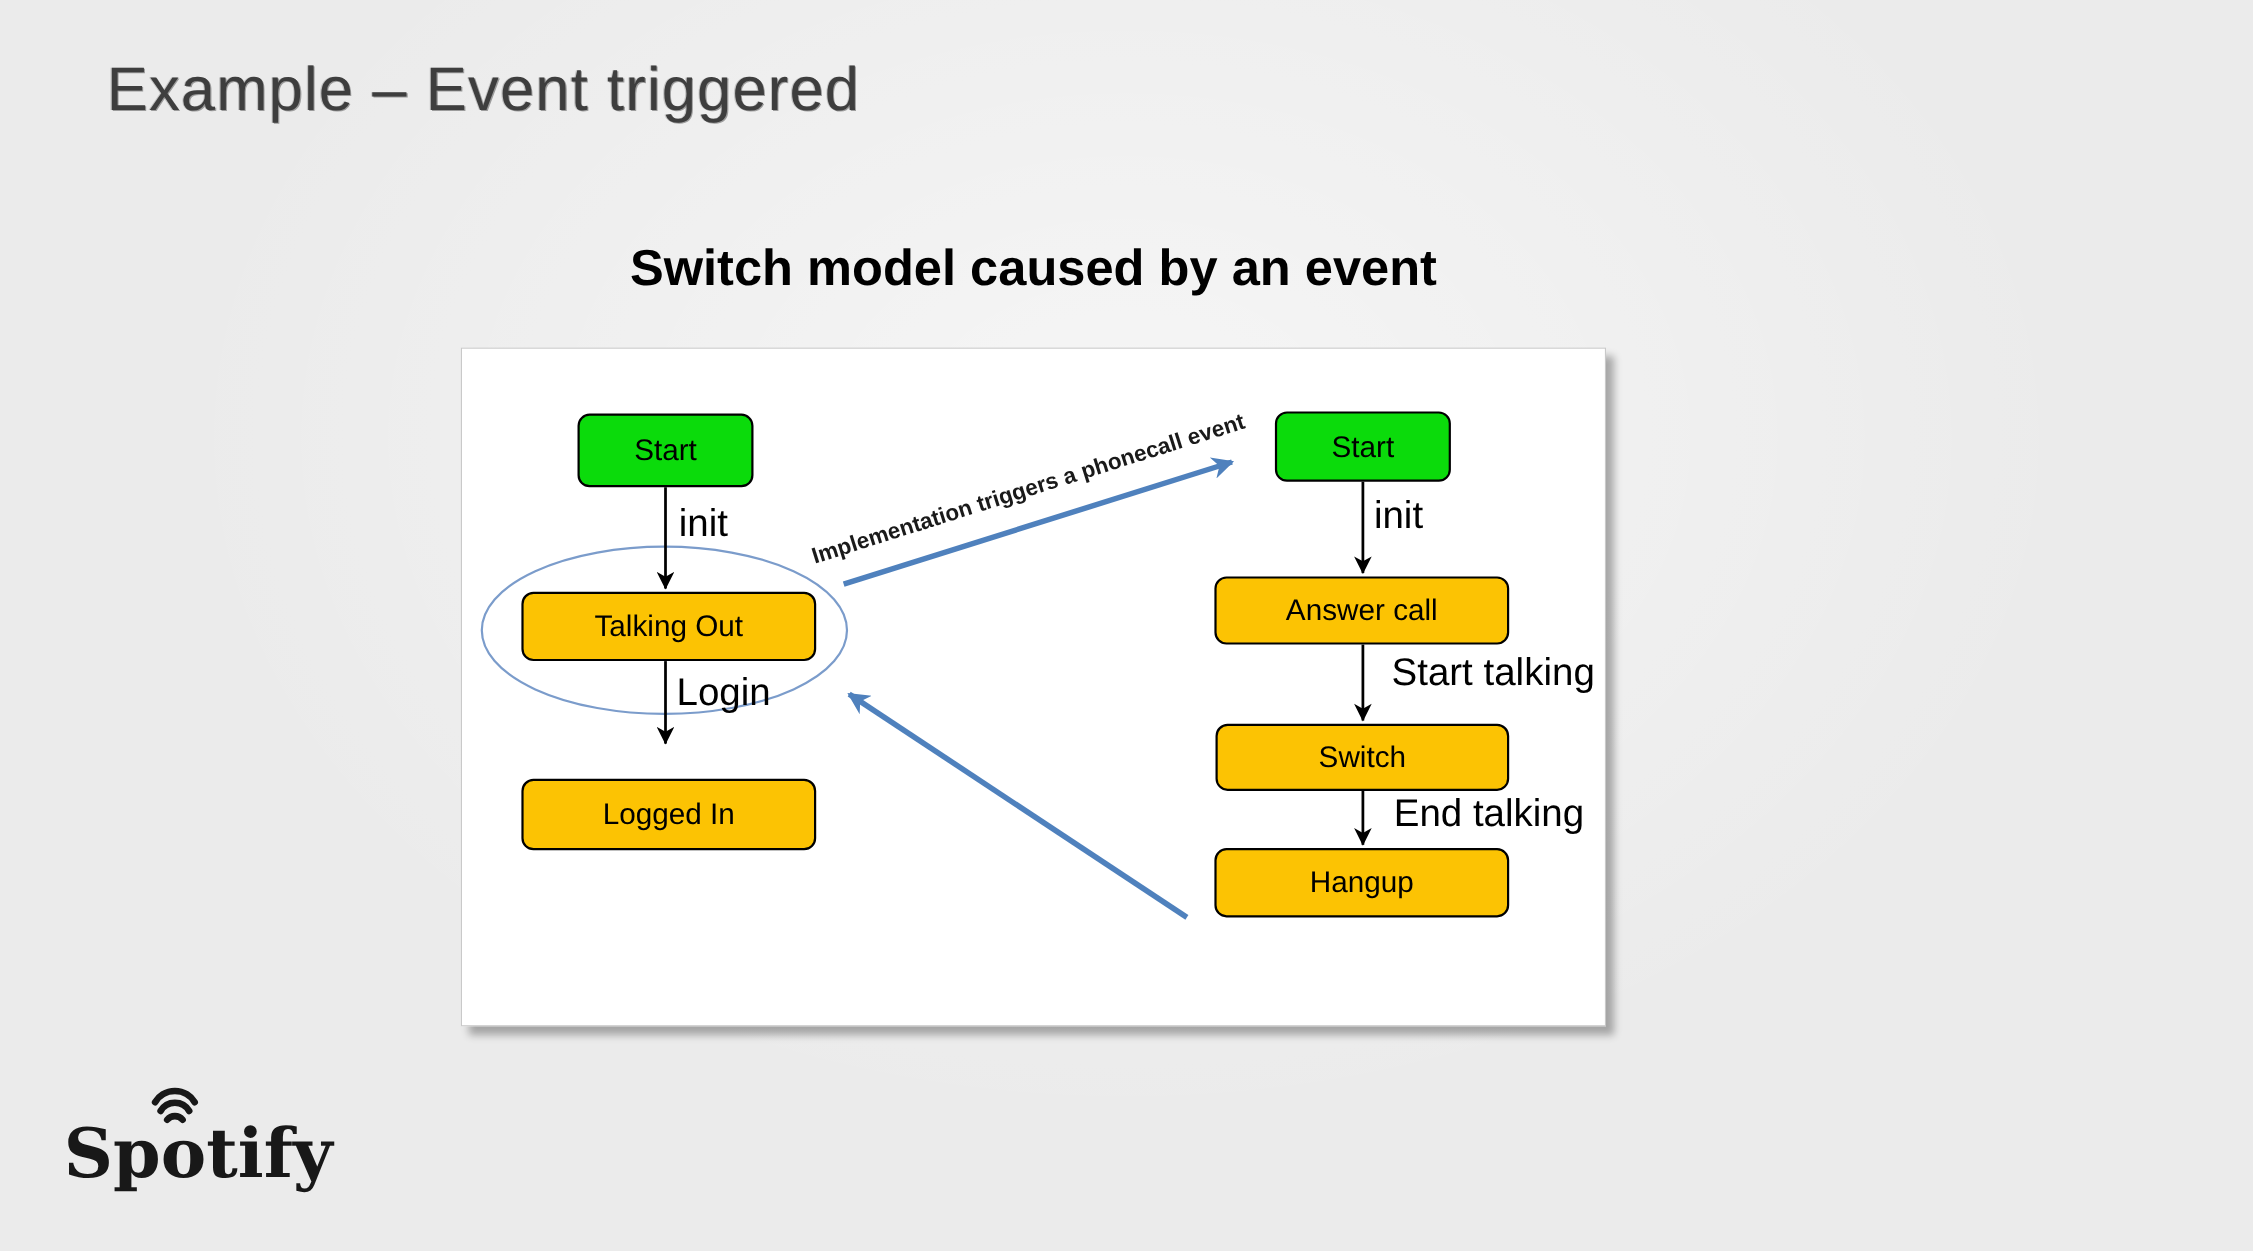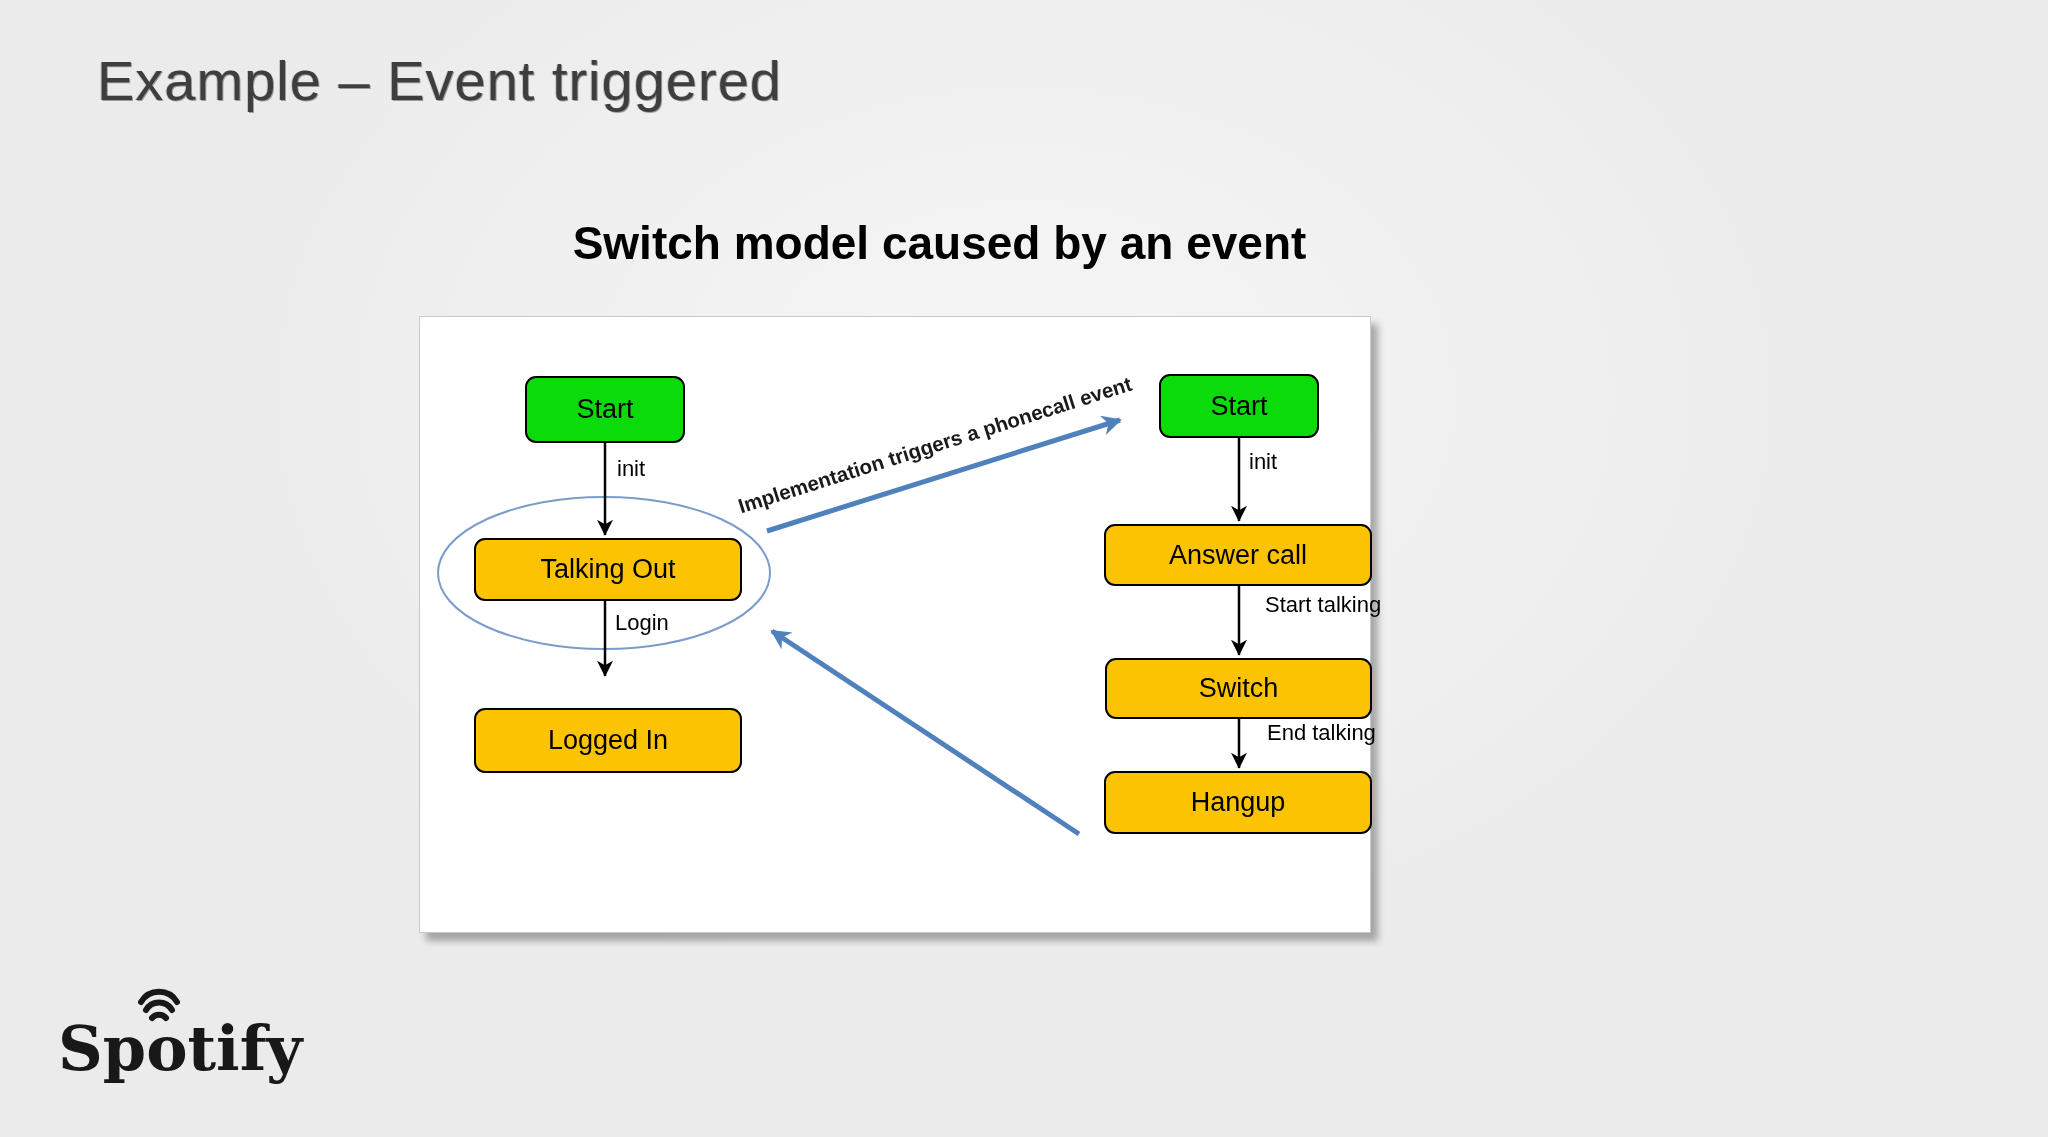--- a/index.html
+++ b/index.html
@@ -30,41 +30,41 @@
     left: 419px; top: 216px; width: 1041px;
     text-align: center;
     font-size: 46px;
     font-weight: bold;
     color: var(--subtitle-color, #000);
   }
 
   .panel {
     position: absolute;
     left: 419px; top: 316px;
-    width: 952px; height: 617px;
+    width: 1041px; height: 617px;
     background: var(--panel-bg, #fff);
     border: 1px solid var(--panel-border, #c9c9c9);
     box-shadow: 7px 8px 7px rgba(0,0,0,0.30);
   }
   .edges-layer { position: absolute; left: 0; top: 0; width: 1041px; height: 617px; }
 
   .node {
     position: absolute;
     display: flex; align-items: center; justify-content: center;
     border: 2px solid var(--node-border, #000);
     border-radius: 11px;
     font-size: 27px;
     color: var(--node-text, #000);
   }
   .node.start { background: var(--start-fill, #0bdb0b); }
   .node.state { background: var(--state-fill, #fcc303); }
 
   .edge-label {
     position: absolute;
-    font-size: 22px;
+    font-size: 35px;
     color: #000;
     white-space: nowrap;
   }
 
   .cross-label {
     position: absolute;
     left: 515px; top: 128px;
     transform: translate(-50%, -50%) rotate(-17.5deg);
     font-size: 20.5px;
     font-weight: bold;

